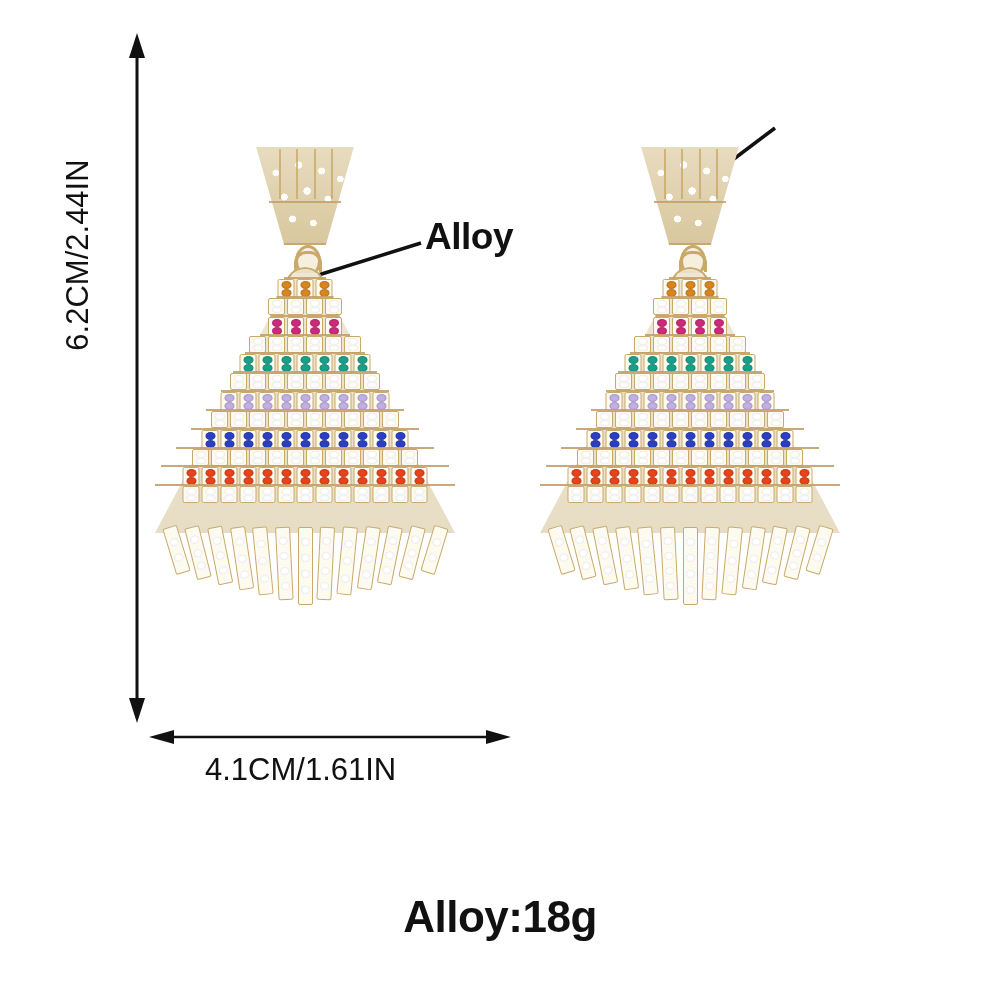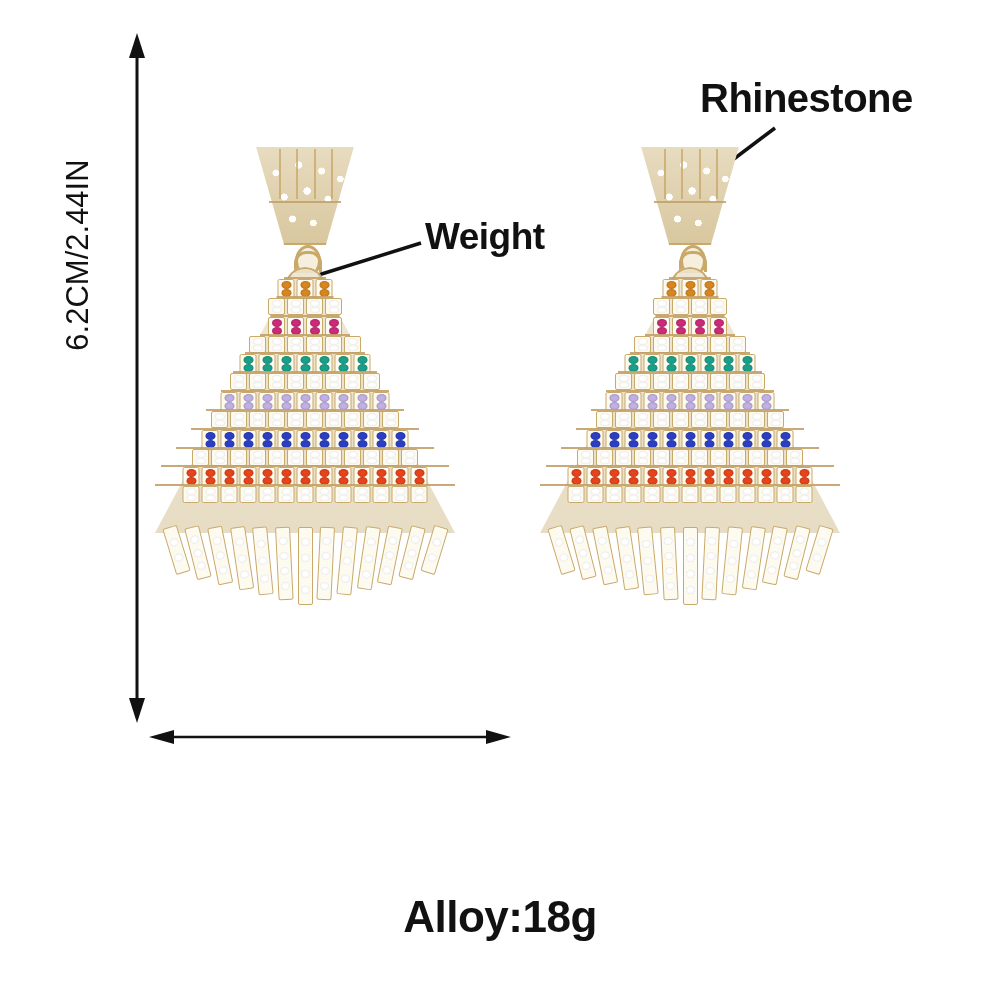--- a/index.html
+++ b/index.html
@@ -262,24 +262,24 @@
     <g>
       <line x1="164" y1="737" x2="496" y2="737" stroke="#111111" stroke-width="2.5"></line>
       <path d="M149 737 L174 730 L174 744 Z" fill="#111111"></path>
       <path d="M511 737 L486 730 L486 744 Z" fill="#111111"></path>
     </g>
 
     <line x1="775" y1="128" x2="690" y2="192" stroke="#111111" stroke-width="3.5"></line>
     <line x1="421" y1="243" x2="312" y2="277" stroke="#111111" stroke-width="3.5"></line>
   </svg>
 
-  <div class="callout-label" id="label-rhinestone">Rhinestone</div>
-  <div class="callout-label" id="label-alloy">Weight</div>
+  <div class="callout-label" id="label-alloy">Alloy</div>
 
   <div class="dim-label" id="dim-height-label">6.2CM/2.44IN</div>
+  <div class="dim-label" id="dim-width-label">4.1CM/1.61IN</div>
 
   <div id="weight-label">Alloy:18g</div>
 
   <div class="earring" id="earring-left">
     <div class="stud">
         <div class="stud-rib" style="left: 26px;"></div>
         <div class="stud-rib" style="left: 43px;"></div>
         <div class="stud-rib" style="left: 61px;"></div>
         <div class="stud-rib" style="left: 78px;"></div>
       </div>

